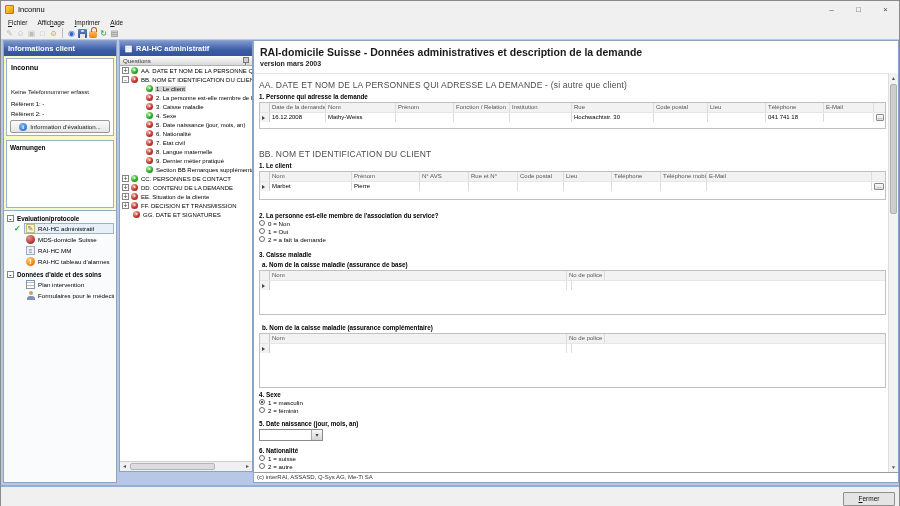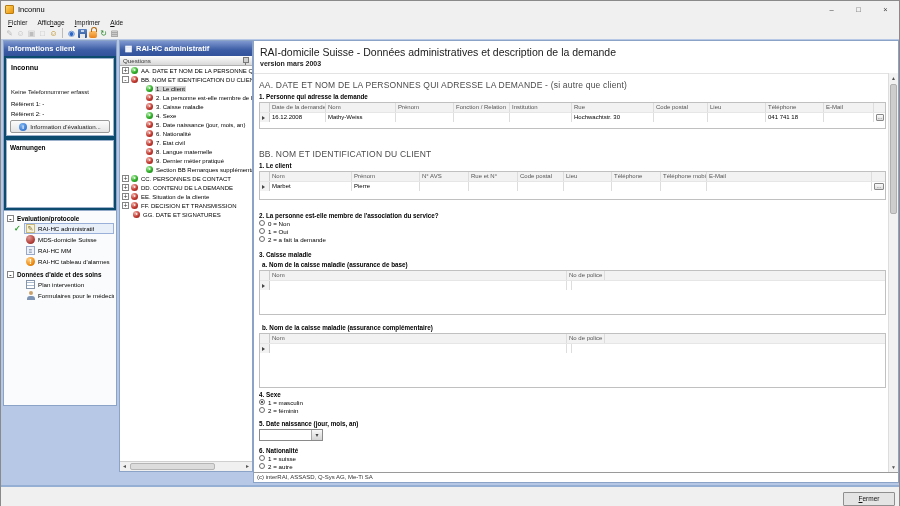--- a/index.html
+++ b/index.html
@@ -23,21 +23,21 @@
   .tb.save-icon{background:linear-gradient(180deg,#5b84c4,#2f5699);border-radius:1px}
   .tb.save-icon::after{content:'';position:absolute;left:2px;bottom:0;width:5px;height:4px;background:#e8e8e8}
   .tb.save-icon::before{content:'';position:absolute;left:3px;top:1px;width:3px;height:2px;background:#c8d4ea}
   .tb.lock-icon{background:linear-gradient(180deg,#ffc069,#e8821a);border-radius:2px;width:8px;height:7px;margin-top:2px}
   .tb.lock-icon::before{content:'';position:absolute;top:-4px;left:1.5px;width:4px;height:4px;border:1px solid #b0690f;border-bottom:none;border-radius:3px 3px 0 0}
   
   .workspace{position:absolute;left:0;right:0;top:38px;height:446px;background:#b7c8e6}
   .panel{position:absolute;top:1px;border:1px solid #8ba3c6;background:#fff}
   .panel-head{height:15px;display:flex;align-items:center;gap:3px;padding:0 4px;color:#fff;font-weight:bold;font-size:7.5px;background:linear-gradient(180deg,#7e97cf,#3c5da5 60%,#32529b);white-space:nowrap;overflow:hidden}
   
-  .left-panel{left:2px;width:114px;height:366px;background:#0c4a6e}
+  .left-panel{left:2px;width:114px;height:443px;background:#fef9c3}
   .lp-body{padding:2px}
   .info-box{position:relative;height:78px;background:#fff;border:1px solid #9db0cc}
   .client-name{position:absolute;top:5px;left:4px;font-size:7px;font-weight:bold}
   .note{position:absolute;top:30px;left:4px;font-size:6px;color:#111}
   .ref1{position:absolute;top:42px;left:4px;font-size:6px}
   .ref2{position:absolute;top:52px;left:4px;font-size:6px}
   .eval-btn{position:absolute;left:3px;right:3px;top:61px;height:13px;border:1px solid #999;border-radius:2px;background:linear-gradient(#fcfcfc,#e4e4e4);display:flex;align-items:center;justify-content:center;gap:3px;font-size:6.2px;color:#222;white-space:nowrap;overflow:hidden}
   .info-icon{width:8px;height:8px;flex:none;border-radius:50%;background:radial-gradient(circle at 35% 30%,#7db4f0,#1e62c8);color:#fff;font-size:6px;font-weight:bold;line-height:8px;text-align:center}
   .info-icon::before{content:'i'}
   .warn-box{margin-top:4px;height:68px;background:#fff;border:1px solid #9db0cc}
@@ -74,21 +74,21 @@
   .ball.green{background:radial-gradient(circle at 35% 30%,#b9f0b0,#2fae27 55%,#0f6e0e)}
   .ball.red{background:radial-gradient(circle at 35% 30%,#f3b8b0,#c23a31 55%,#7c130d)}
   .ball::after{content:'';position:absolute;left:2.5px;top:2px;border-left:2.5px solid #fff;border-top:1.5px solid transparent;border-bottom:1.5px solid transparent}
   .tree-label{font-size:6px;padding:0 1px}
   .tree-label.selected{background:#d6d6d6}
   .hscroll{position:absolute;bottom:0;left:0;right:0;height:10px;background:#f0f0f0;border-top:1px solid #cfcfcf}
   .hs-btn{position:absolute;top:0;width:9px;height:9px;font-size:5px;color:#555;text-align:center;line-height:9px;background:#f0f0f0}
   .hs-thumb{position:absolute;top:1px;left:10px;width:85px;height:7px;background:#dcdcdc;border:1px solid #b5b5b5;border-radius:2px}
   
   .main-panel{left:252px;width:646px;height:443px}
-  .form-title{position:absolute;top:5px;left:6px;font-size:10.5px;font-weight:normal;color:#1a1a1a;white-space:nowrap}
+  .form-title{position:absolute;top:5px;left:6px;font-size:10.5px;font-weight:bold;color:#1a1a1a;white-space:nowrap}
   .form-sub{position:absolute;top:19px;left:6px;font-size:7px;font-weight:bold;color:#222}
   .form-area{position:absolute;top:32px;left:0;right:10px;bottom:10px;overflow:hidden;padding:6px 2px 0 5px;border-top:1px solid #e3e3e3;background:#fff}
   .sec-head{font-size:8.5px;color:#4a4a4a;line-height:10px;letter-spacing:.2px;white-space:nowrap}
   .q-label{font-size:6.3px;font-weight:bold;margin-top:3px;line-height:7px}
   .q-label.sub{margin-left:3px}
   .mt-bb{margin-top:20px}.mt-q2{margin-top:12px}.mt-q3{margin-top:8px}.mt-q3b{margin-top:9px}.mt-q4{margin-top:3px}.mt-q5{margin-top:6px}.mt-q6{margin-top:6px}
   .grid{border:1px solid #c0c0c0;background:#fff;margin-top:2px}
   .grow{display:flex;align-items:stretch}
   .hrow{height:9px;background:#f2f2f2}
   .drow{height:10px;border-top:1px solid #e6e6e6}

